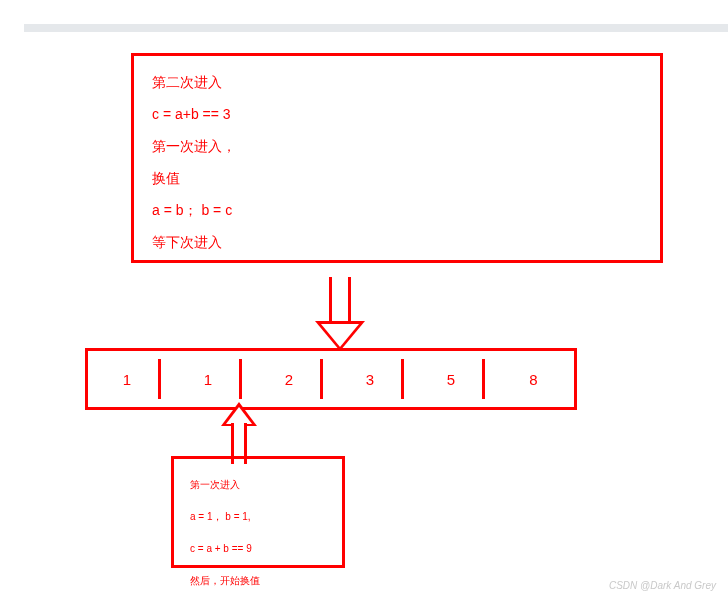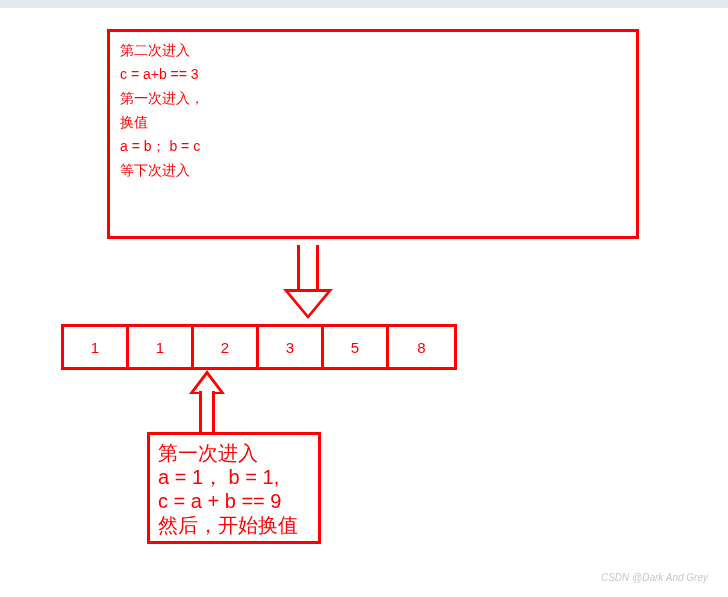--- a/index.html
+++ b/index.html
@@ -1,15 +1,15 @@
 <!DOCTYPE html>
 <html><head>
   <meta charset="utf-8">
   <style>
-    * { box-sizing: border-box; margin: 0; padding: 0; }
+    * { box-sizing: border-box; margin: 8px; padding: 0; }
     body {
       width: 728px;
       height: 597px;
       background: #fff;
       font-family: "Microsoft YaHei", Arial, sans-serif;
       position: relative;
     }
     .top-bar {
       width: 728px;
       height: 8px;
@@ -117,21 +117,21 @@
     }
     .box-bottom {
       position: absolute;
       left: 147px;
       top: 432px;
       width: 174px;
       height: 112px;
       border: 3px solid #ff0000;
       padding: 6px 8px;
       color: #ff0000;
-      font-size: 20px;
+      font-size: 10px;
       line-height: 24px;
     }
     .watermark {
       position: absolute;
       right: 20px;
       bottom: 14px;
       color: #c9c9c9;
       font-size: 10px;
       font-style: italic;
       font-family: Arial, sans-serif;

